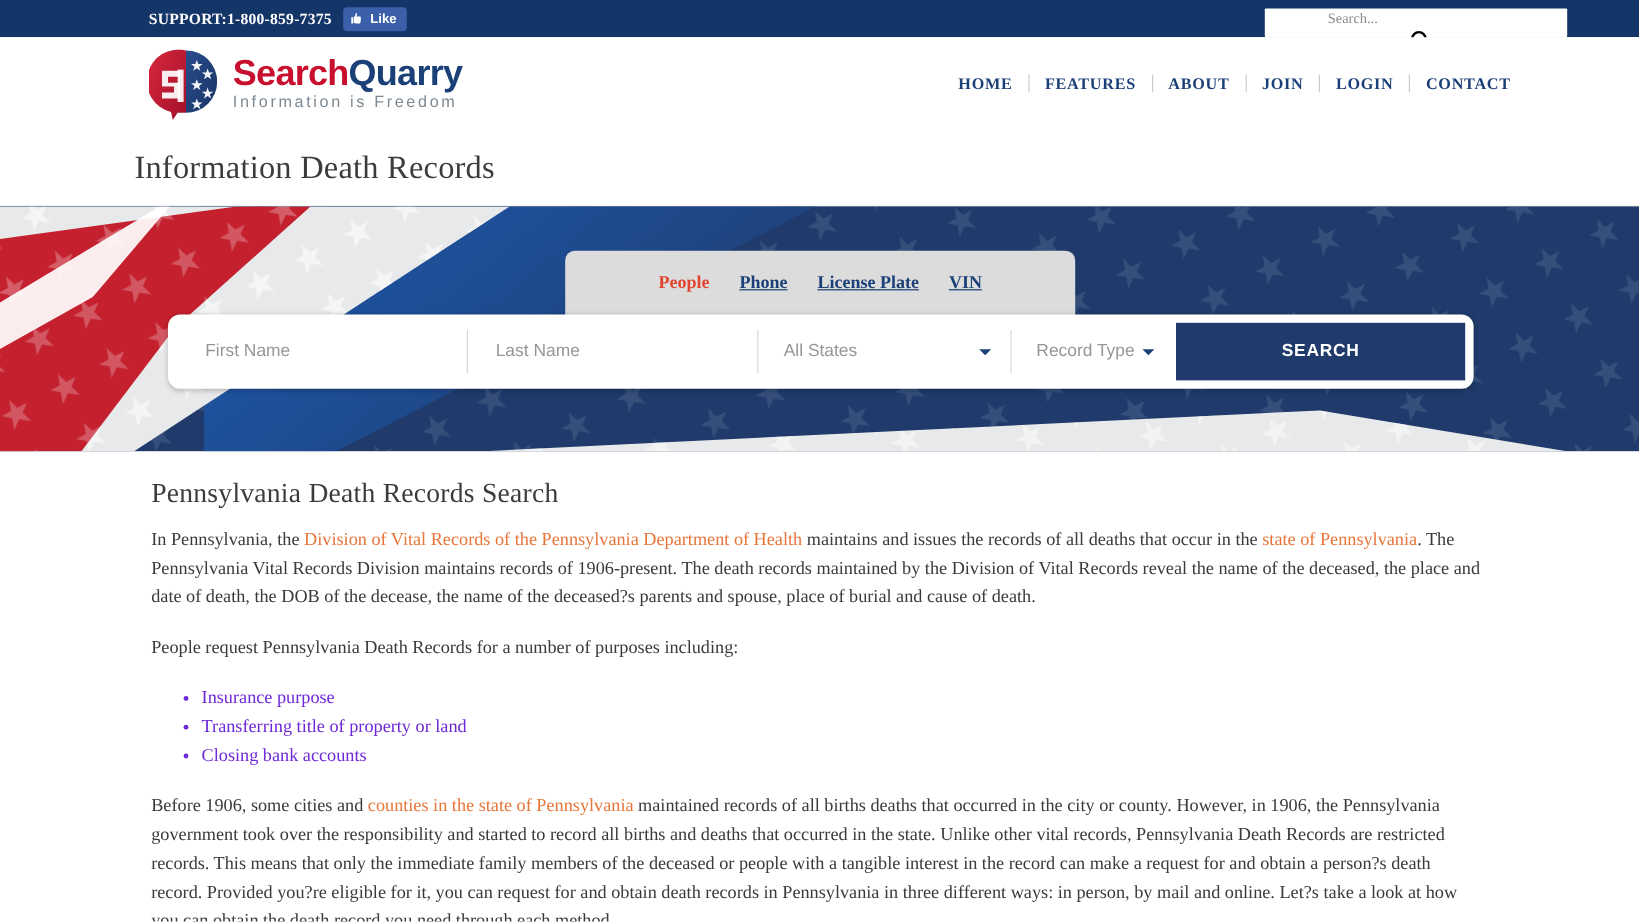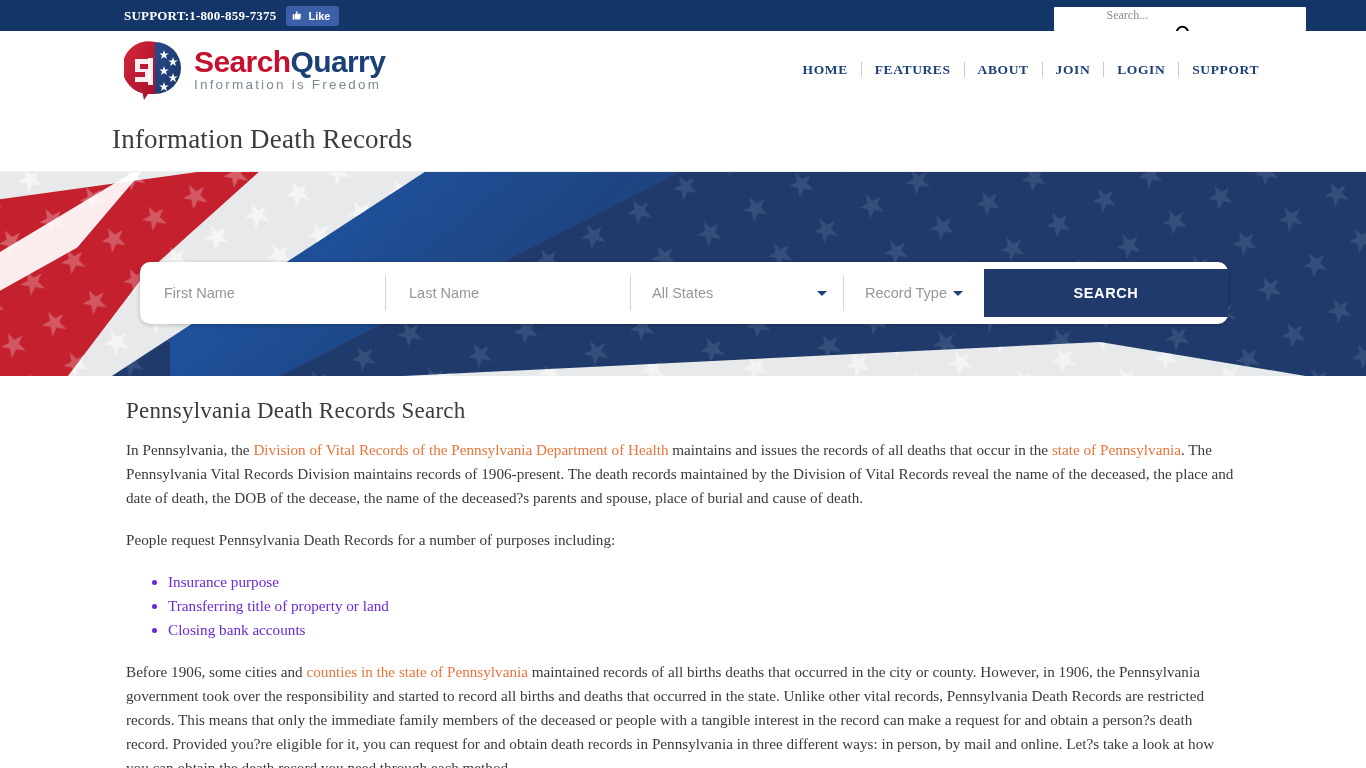--- a/index.html
+++ b/index.html
@@ -201,20 +201,21 @@
     position: absolute;
     left: 140px;
     top: 90px;
     width: 1088px;
     height: 62px;
     background: #ffffff;
     border-radius: 10px;
     box-shadow: 0 1px 4px rgba(0,0,0,0.22);
     display: flex;
     align-items: center;
+    padding: 7px;
     z-index: 3;
   }
   .field {
     height: 48px;
     display: flex;
     align-items: center;
     position: relative;
     padding-left: 22px;
   }
   .field + .field::before {
@@ -372,21 +373,21 @@
     <a href="#">HOME</a>
     <span class="nav-sep"></span>
     <a href="#">FEATURES</a>
     <span class="nav-sep"></span>
     <a href="#">ABOUT</a>
     <span class="nav-sep"></span>
     <a href="#">JOIN</a>
     <span class="nav-sep"></span>
     <a href="#">LOGIN</a>
     <span class="nav-sep"></span>
-    <a href="#">SUPPORT</a>
+    <a href="#">CONTACT</a>
   </nav>
 </div>
 
 <div class="page-title-bar">
   <h1 class="page-title">Information Death Records</h1>
 </div>
 
 <div class="hero">
   <div class="hero-bg">
     <svg width="1366" height="204" viewBox="0 0 1366 204" preserveAspectRatio="none" aria-hidden="true">
@@ -411,20 +412,26 @@
       <polygon points="-20,30 270,-10 -20,250" fill="#c4202e"></polygon>
       <polygon points="-20,30 270,-10 -20,250" fill="url(#stars)" opacity="0.5"></polygon>
       <polygon points="-20,92 150,-10 -20,190" fill="#ffffff" opacity="0.92"></polygon>
       <polygon points="-20,130 230,-10 -20,320" fill="#c4202e"></polygon>
       <polygon points="-20,130 230,-10 -20,320" fill="url(#stars)" opacity="0.45"></polygon>
       <polygon points="280,210 1100,170 1366,214 0,214" fill="#e8e9ea"></polygon>
       <polygon points="280,210 1100,170 1366,214 0,214" fill="url(#stars)" opacity="0.8"></polygon>
     </svg>
   </div>
 
+  <div class="tabs-panel">
+    <span class="tab active">People</span>
+    <span class="tab">Phone</span>
+    <span class="tab">License Plate</span>
+    <span class="tab">VIN</span>
+  </div>
 
   <div class="search-panel">
     <div class="field f-first">
       <input type="text" placeholder="First Name" style="">
     </div>
     <div class="field f-last">
       <input type="text" placeholder="Last Name" style="">
     </div>
     <div class="field f-state">
       <span class="fake-select">

